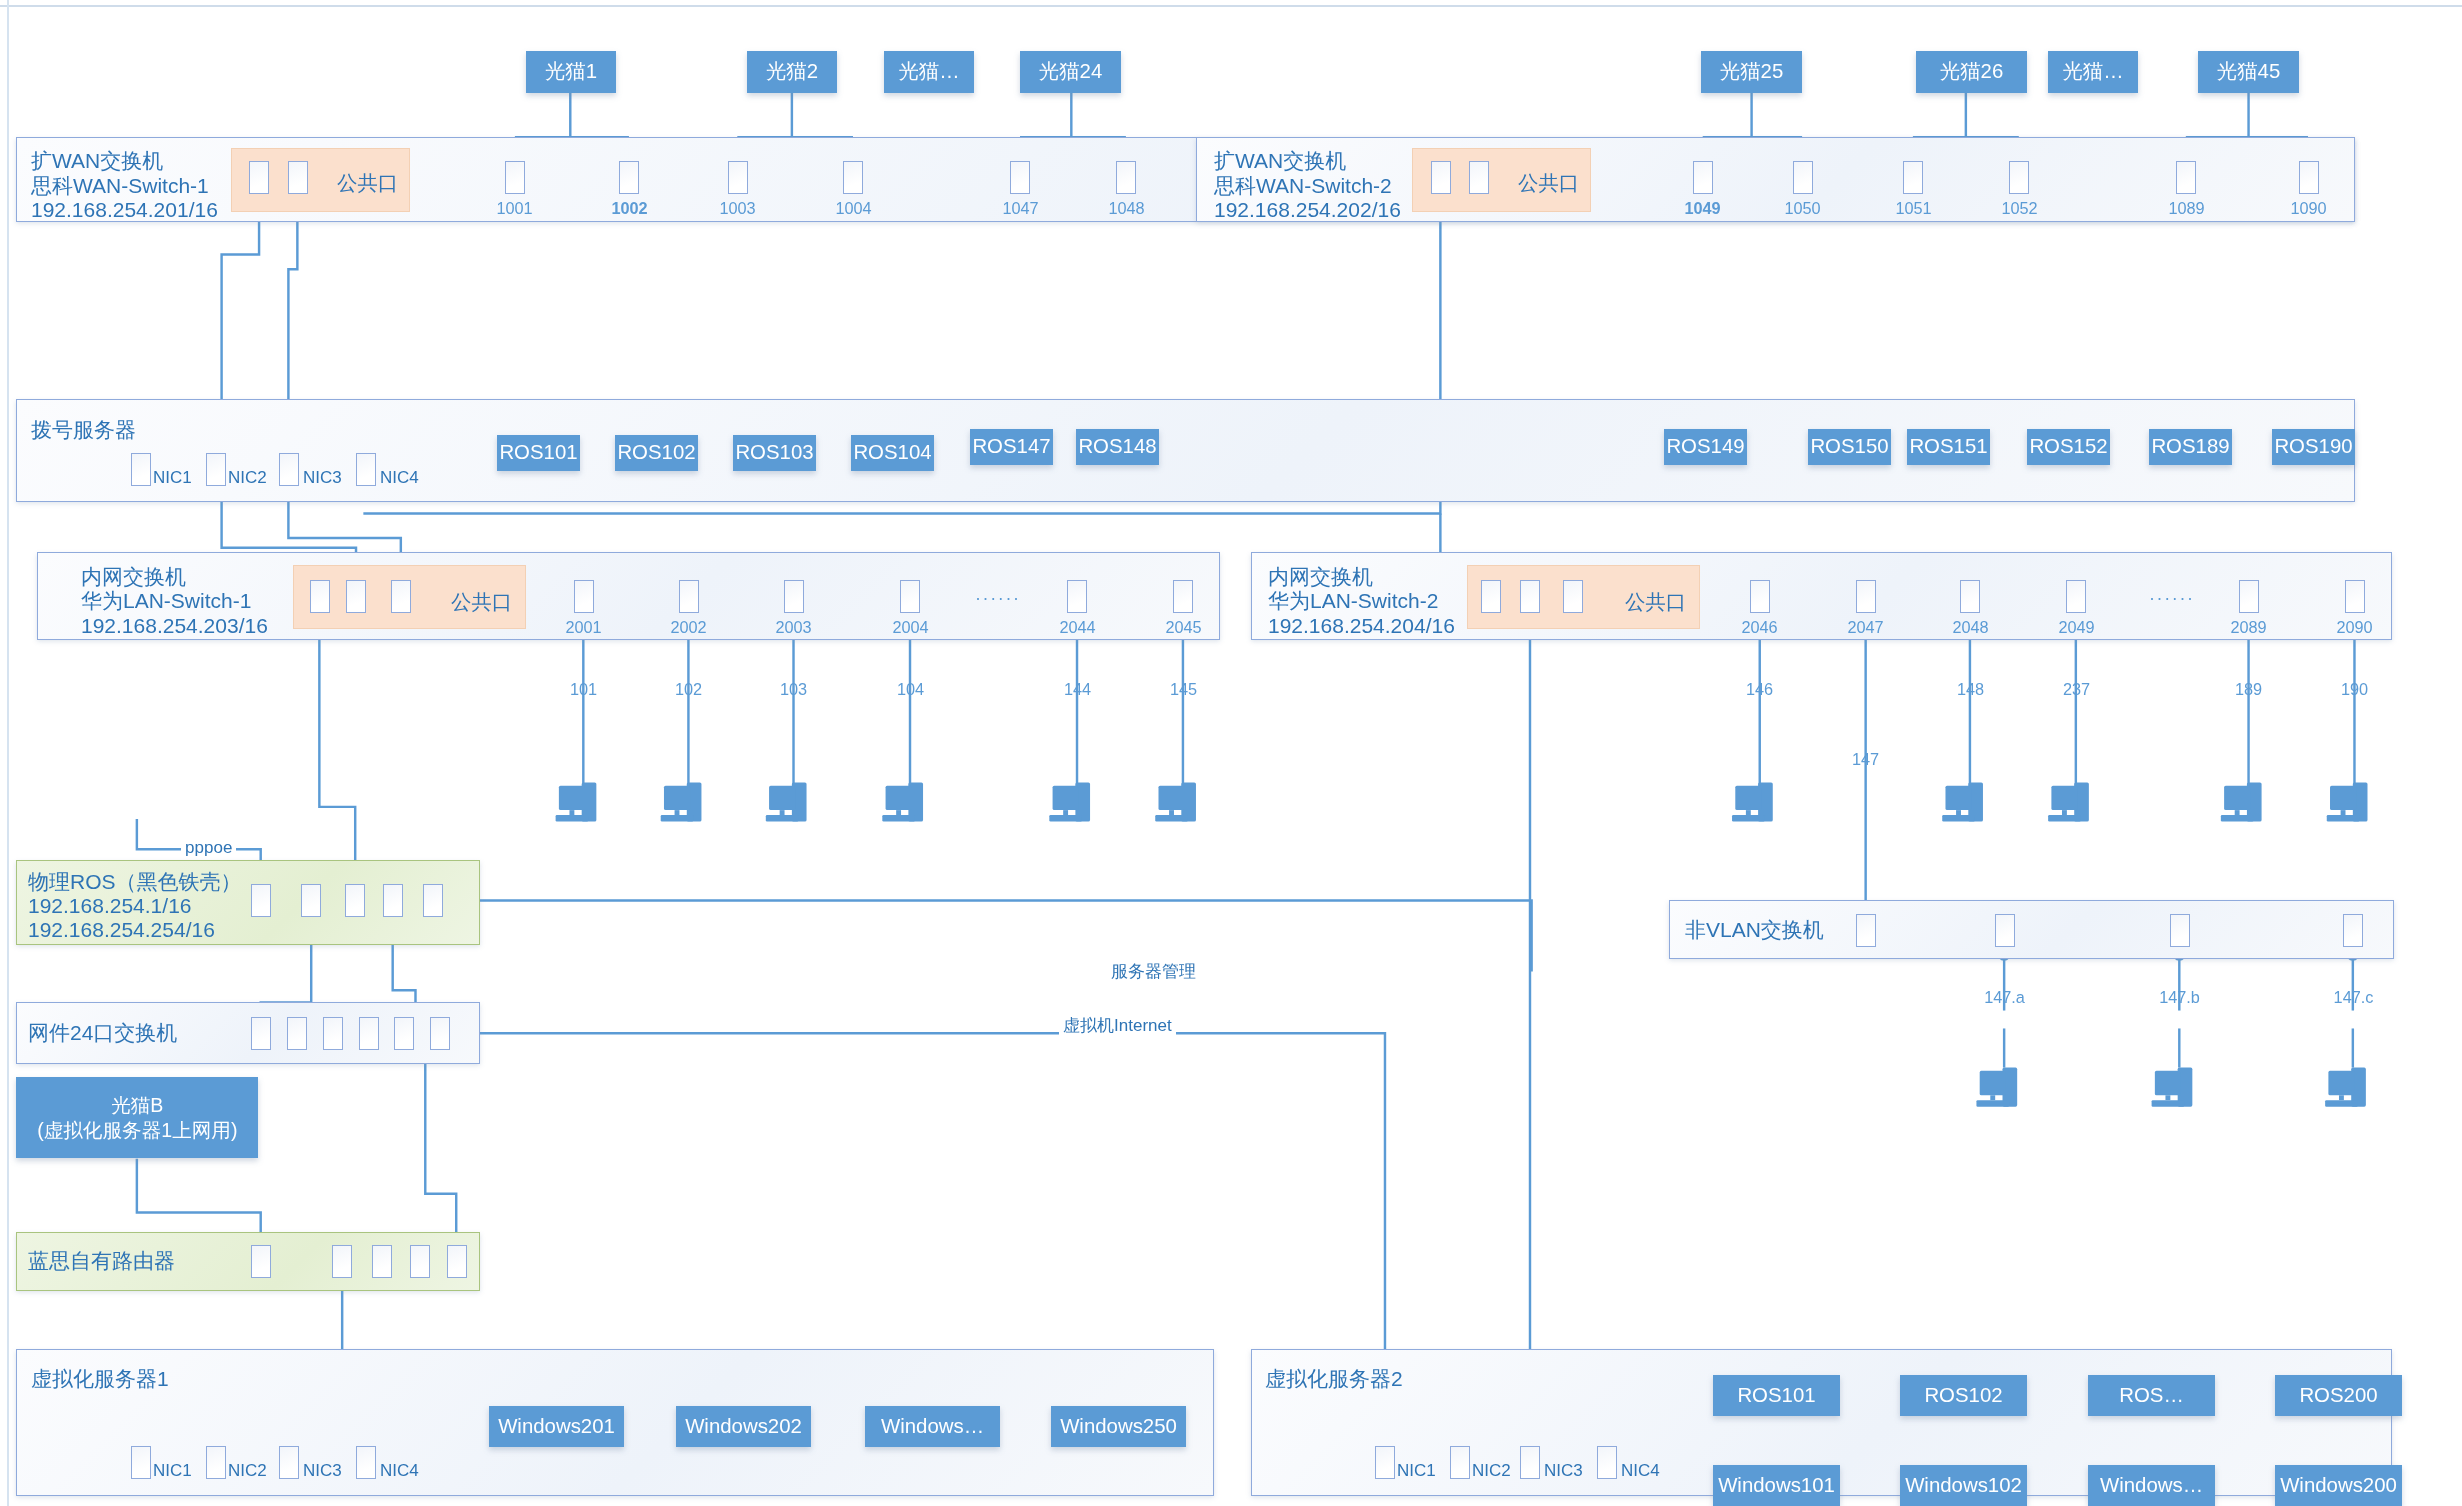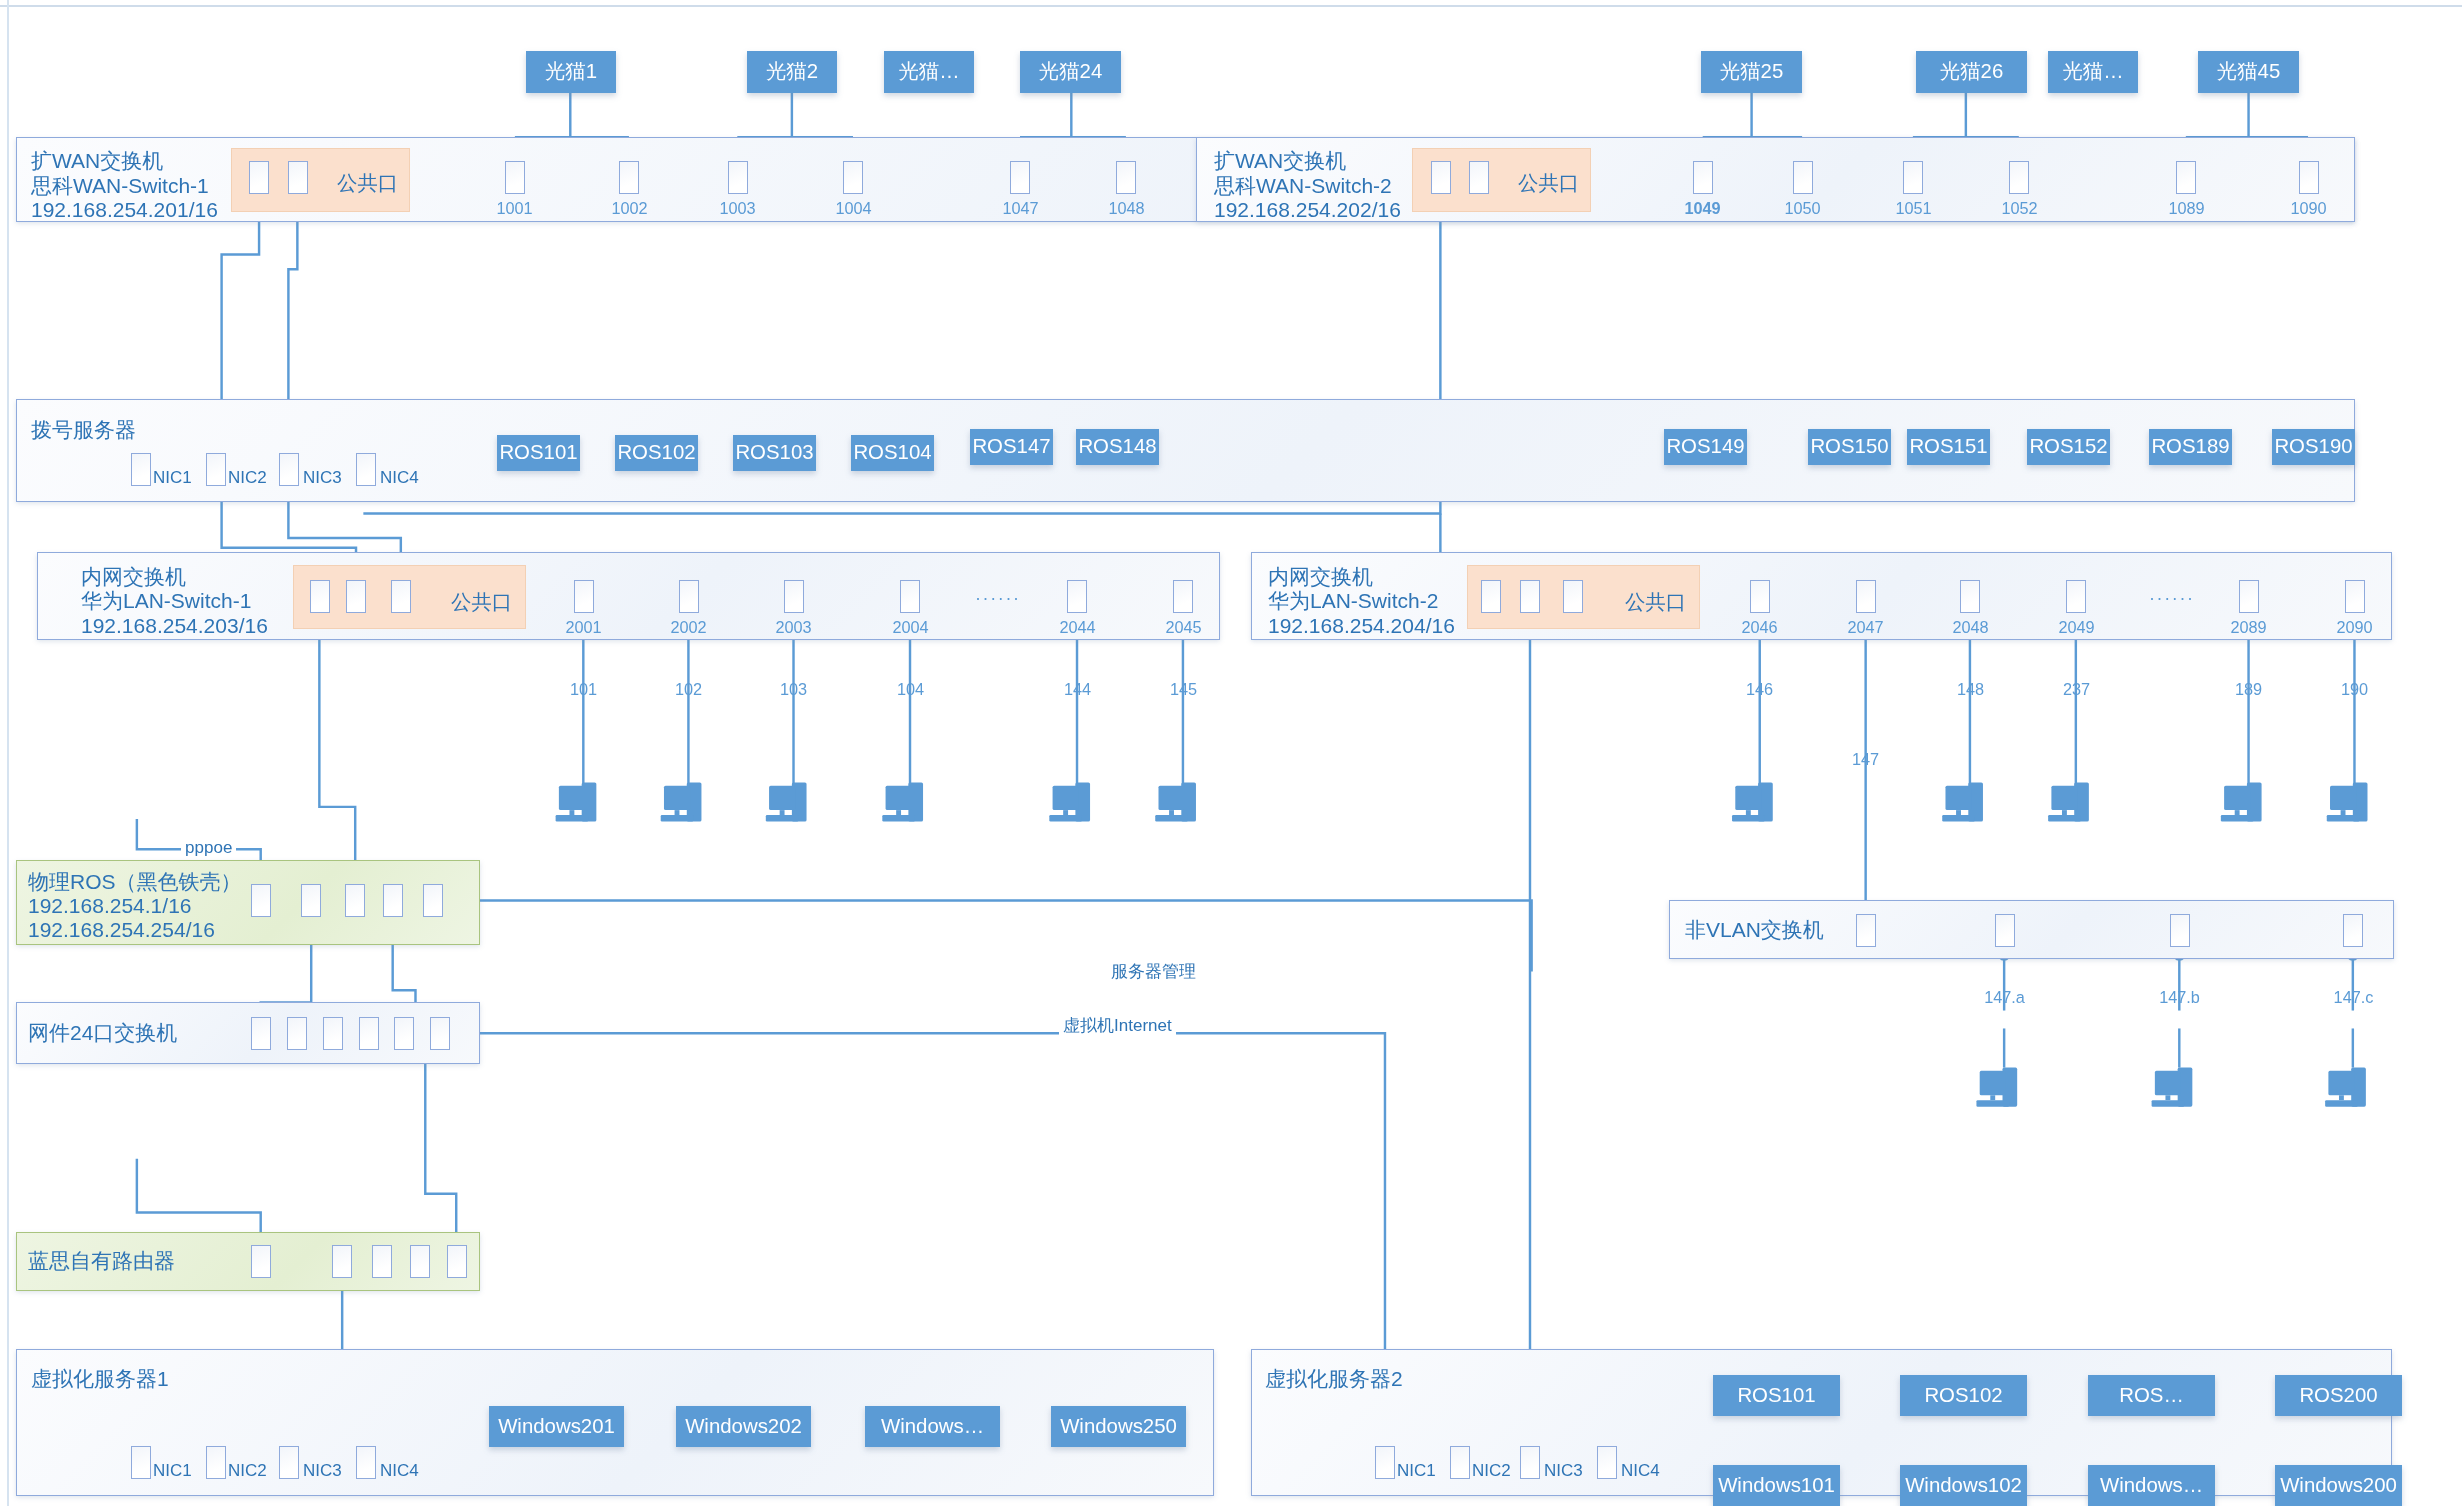--- a/index.html
+++ b/index.html
@@ -237,21 +237,21 @@
   <div class="device-label" style="left:31px;top:197px;">192.168.254.201/16</div>
 
   <div class="pubzone" style="left:231px;top:148px;width:179px;height:64px;"></div>
   <div class="port" style="left:249px;top:161px;"></div>
   <div class="port" style="left:288px;top:161px;"></div>
   <div class="pubzone-text" style="left:337px;top:169px;">公共口</div>
 
   <div class="port" style="left:505px;top:161px;"></div>
   <div class="portlabel" style="left:486px;top:199px;">1001</div>
   <div class="port" style="left:619px;top:161px;"></div>
-  <div class="portlabel" style="left:601px;top:199px;">1002</div>
+  <div class="portlabel" style="left:601px;top:199px;font-weight:bold;">1002</div>
   <div class="port" style="left:728px;top:161px;"></div>
   <div class="portlabel" style="left:709px;top:199px;">1003</div>
   <div class="port" style="left:843px;top:161px;"></div>
   <div class="portlabel" style="left:825px;top:199px;">1004</div>
   <div class="port" style="left:1010px;top:161px;"></div>
   <div class="portlabel" style="left:992px;top:199px;">1047</div>
   <div class="port" style="left:1116px;top:161px;"></div>
   <div class="portlabel" style="left:1098px;top:199px;">1048</div>
 
   <div class="device" style="left:1196px;top:137px;width:1159px;height:85px;"></div>
@@ -474,20 +474,24 @@
 
   <div class="device" style="left:16.3px;top:1002px;width:464px;height:62px;"></div>
   <div class="device-label" style="left:28px;top:1020px;">网件24口交换机</div>
   <div class="port" style="left:251px;top:1017px;"></div>
   <div class="port" style="left:287px;top:1017px;"></div>
   <div class="port" style="left:323px;top:1017px;"></div>
   <div class="port" style="left:359px;top:1017px;"></div>
   <div class="port" style="left:394px;top:1017px;"></div>
   <div class="port" style="left:430px;top:1017px;"></div>
 
+  <div class="bluebox two" style="left:16.3px;top:1077px;width:242px;height:81px;">
+    <span>光猫B</span>
+    <span>(虚拟化服务器1上网用)</span>
+  </div>
 
   <div class="device green" style="left:16.3px;top:1232px;width:464px;height:59px;"></div>
   <div class="device-label" style="left:28px;top:1248px;">蓝思自有路由器</div>
   <div class="port" style="left:251px;top:1245px;"></div>
   <div class="port" style="left:332px;top:1245px;"></div>
   <div class="port" style="left:372px;top:1245px;"></div>
   <div class="port" style="left:410px;top:1245px;"></div>
   <div class="port" style="left:447px;top:1245px;"></div>
 
   <div class="device" style="left:1669px;top:900px;width:725px;height:59px;"></div>

